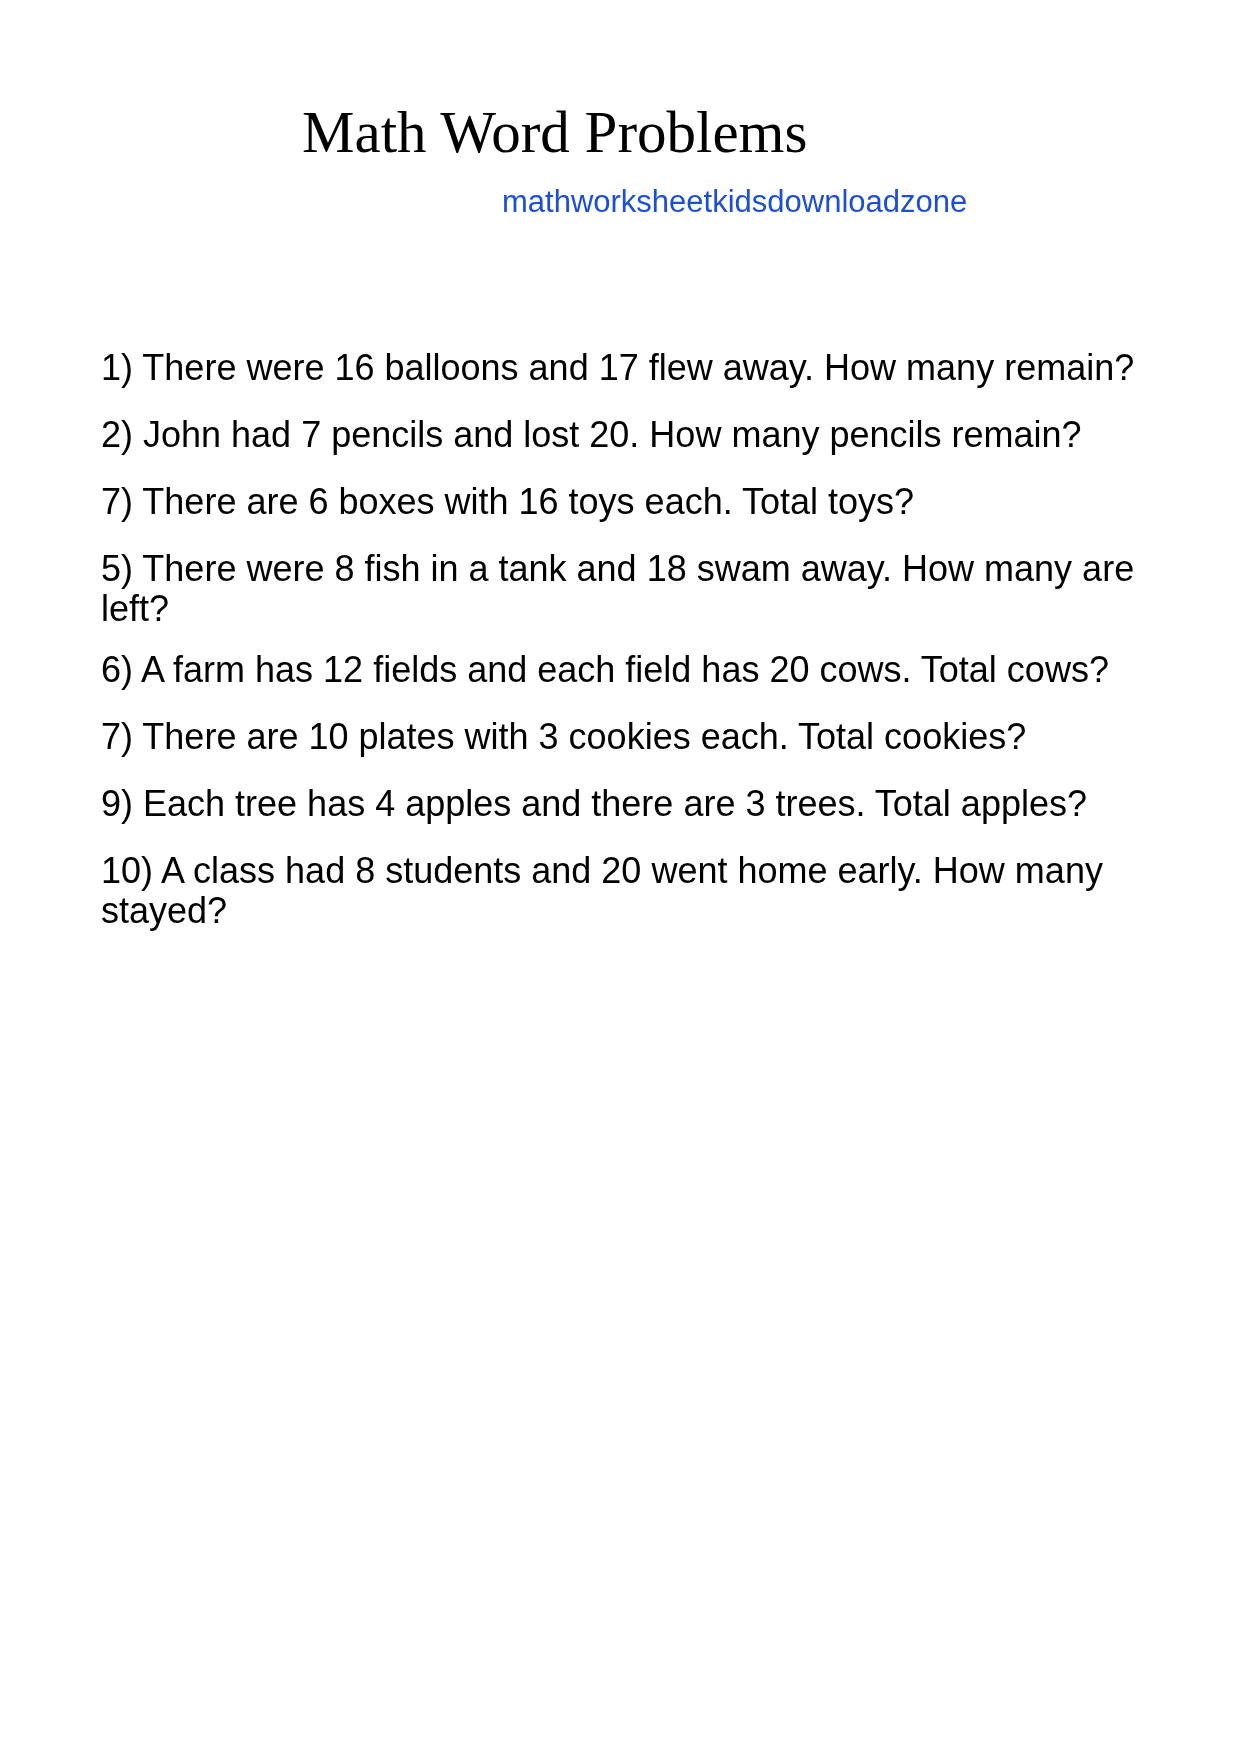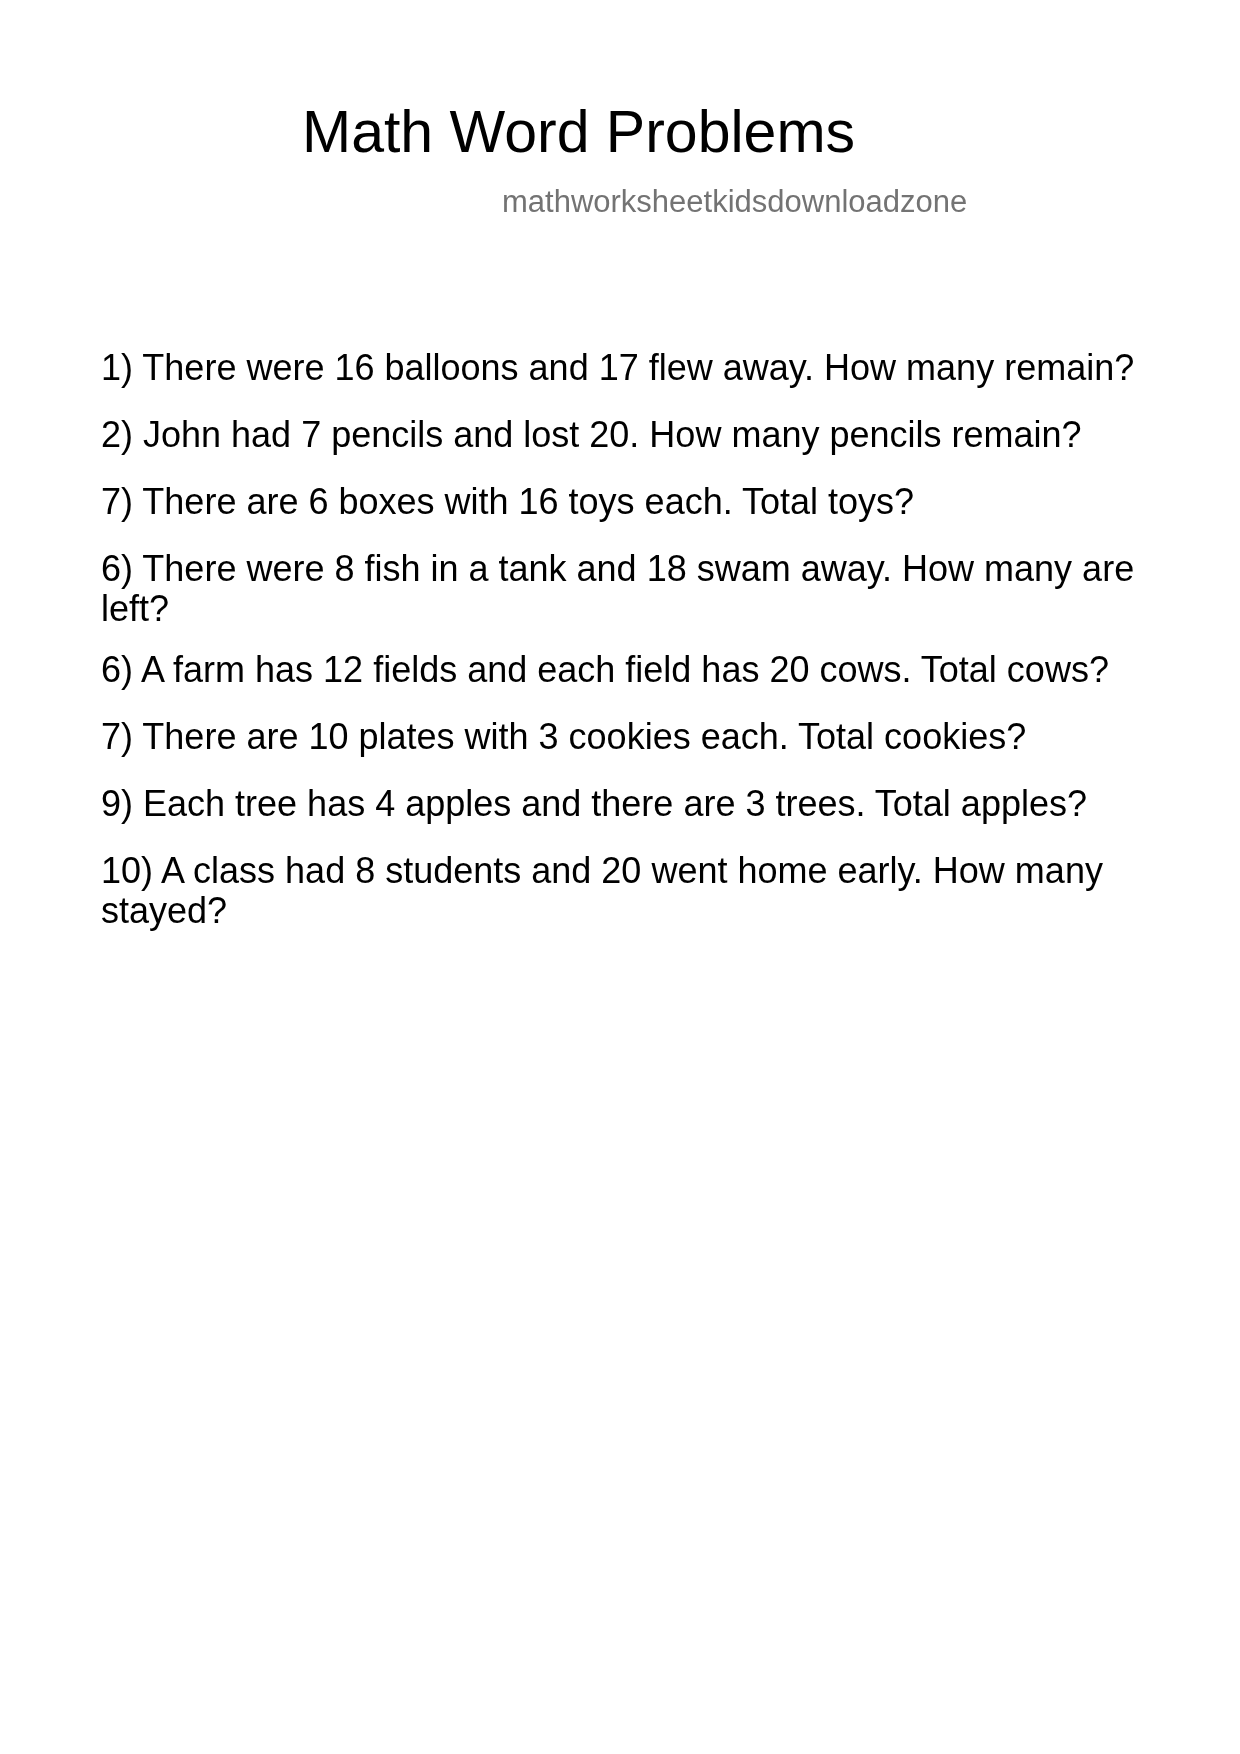--- a/index.html
+++ b/index.html
@@ -18,29 +18,30 @@
     .title {
       position: absolute;
       left: 302px;
       top: 97px;
       margin: 0;
       font-size: 59px;
       font-weight: normal;
       line-height: 70px;
       white-space: nowrap;
       color: #000000;
+      font-family: Liberation Serif, serif;
     }
     .subtitle {
       position: absolute;
       left: 502px;
       top: 180px;
       font-size: 31px;
       line-height: 44px;
       white-space: nowrap;
-      color: #737373;
+      color: #1d4ed8;
     }
     .problems {
       position: absolute;
       left: 101px;
       top: 348px;
       width: 1040px;
       margin: 0;
       padding: 0;
       list-style: none;
     }
@@ -57,18 +58,18 @@
 </head>
 <body>
 
 <h1 class="title">Math Word Problems</h1>
 <div class="subtitle">mathworksheetkidsdownloadzone</div>
 
 <ol class="problems">
   <li class="problem">1) There were 16 balloons and 17 flew away. How many remain?</li>
   <li class="problem">2) John had 7 pencils and lost 20. How many pencils remain?</li>
   <li class="problem">7) There are 6 boxes with 16 toys each. Total toys?</li>
-  <li class="problem wrapped">6) There were 8 fish in a tank and 18 swam away. How many are left?</li>
+  <li class="problem wrapped">5) There were 8 fish in a tank and 18 swam away. How many are left?</li>
   <li class="problem">6) A farm has 12 fields and each field has 20 cows. Total cows?</li>
   <li class="problem">7) There are 10 plates with 3 cookies each. Total cookies?</li>
   <li class="problem">9) Each tree has 4 apples and there are 3 trees. Total apples?</li>
   <li class="problem wrapped">10) A class had 8 students and 20 went home early. How many stayed?</li>
 </ol>
 
 </body></html>

